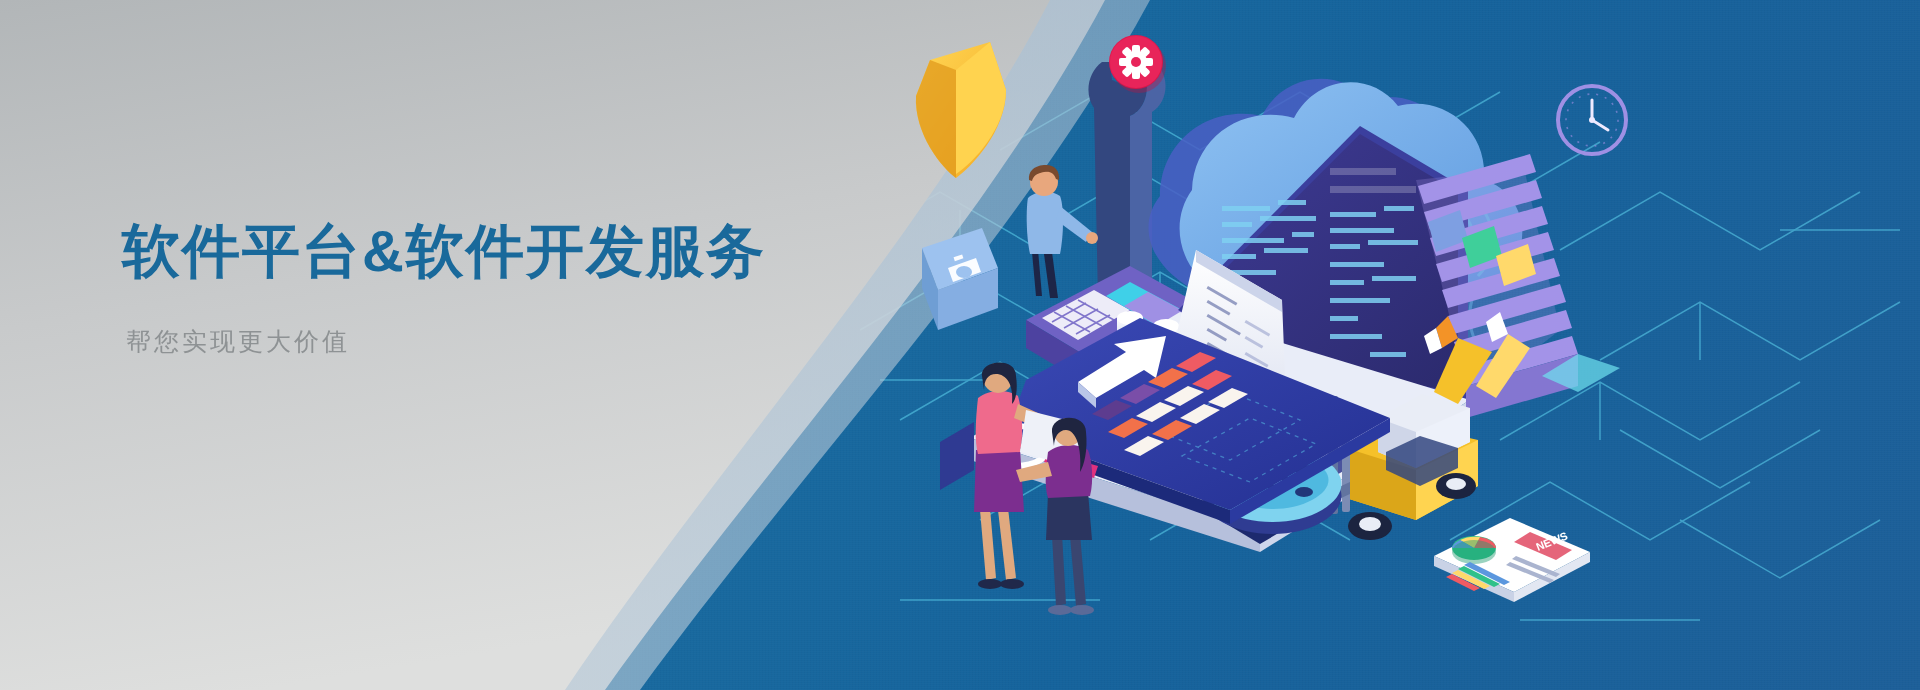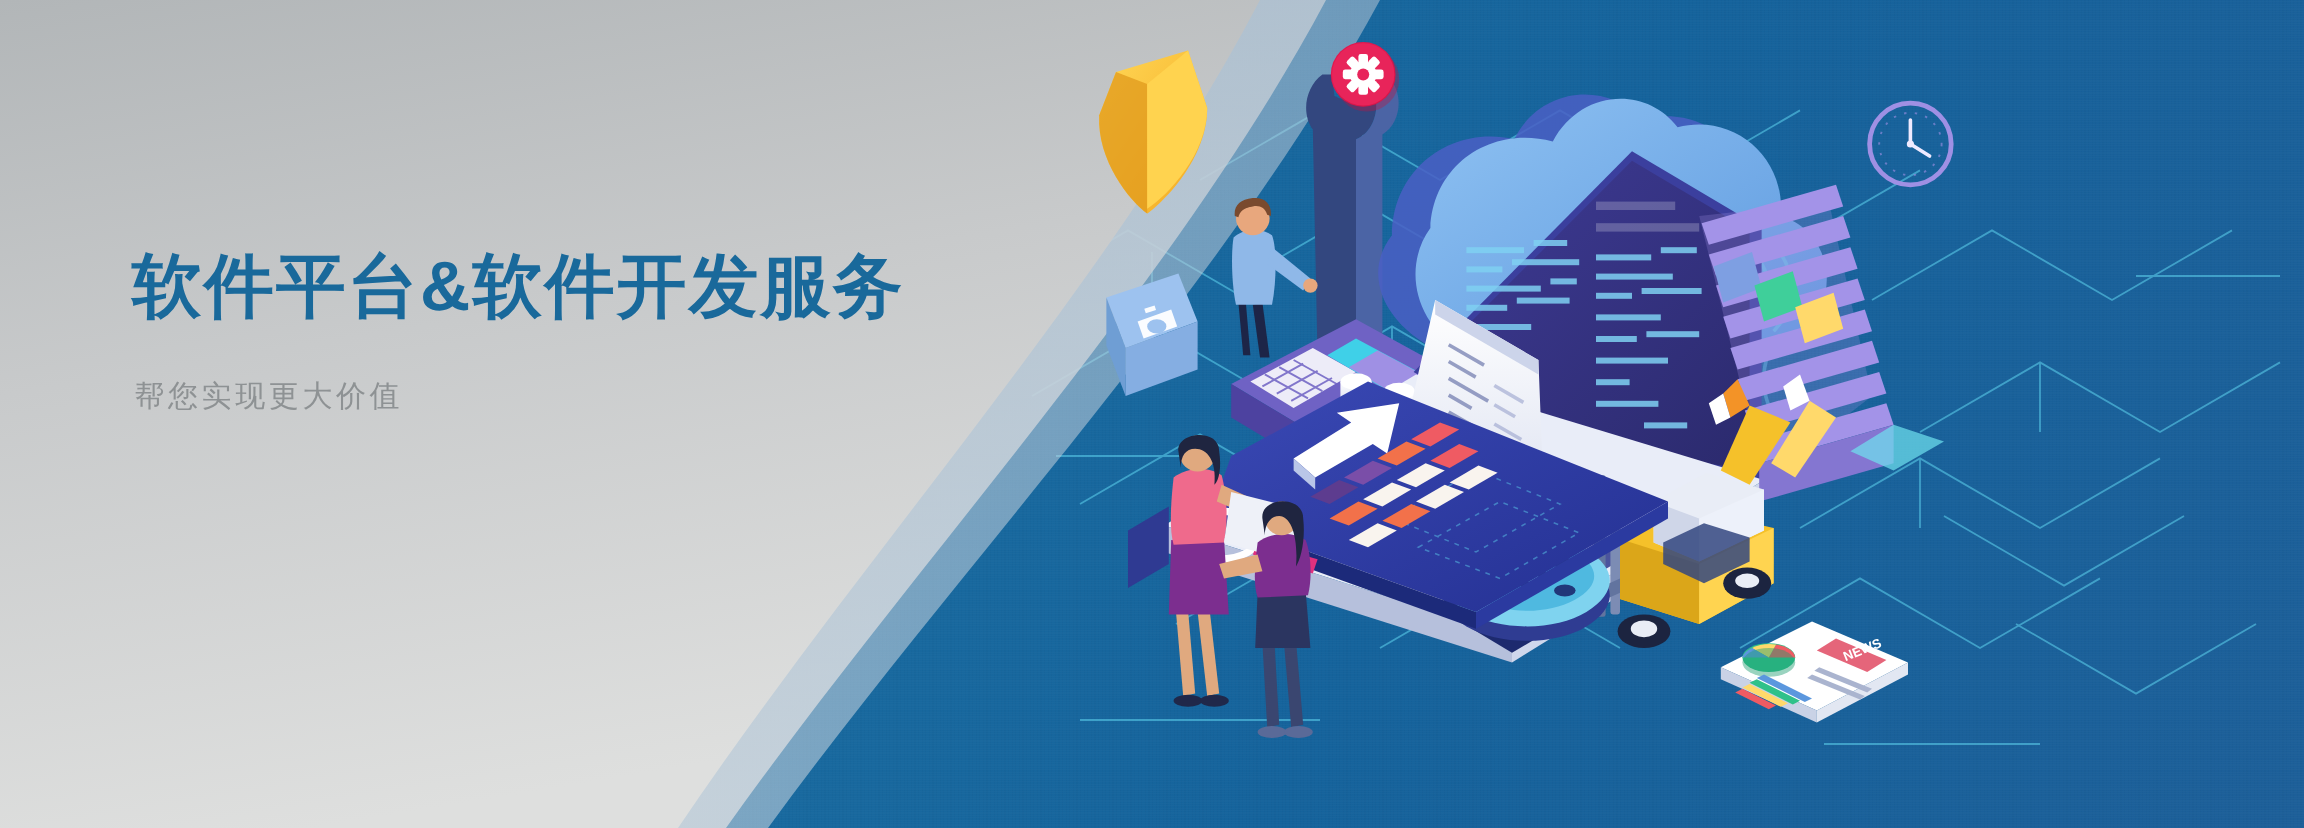--- a/index.html
+++ b/index.html
@@ -25,29 +25,29 @@
       repeating-linear-gradient(90deg,rgba(0,0,0,.05) 0 1px,transparent 1px 3px);
   }
   .bg-svg{position:absolute;inset:0;width:1920px;height:690px;}
 
   
   .copy{
     position:absolute;left:110px;top:205px;
     width:760px;
   }
   .title{
-    margin:0;
+    margin:12px;
     font-size:58px;line-height:1.18;
     font-weight:700;
     letter-spacing:2px;
     color:#19699b;
     white-space:nowrap;
   }
   .subtitle{
-    margin:40px 0 0 2px;
+    margin:40px 0 0 16px;
     font-size:25px;
     letter-spacing:3px;
     font-weight:400;
     color:#8e9294;
   }
 
   
   .art{position:absolute;left:830px;top:0;width:1090px;height:690px;}
 </style>
 </head>

